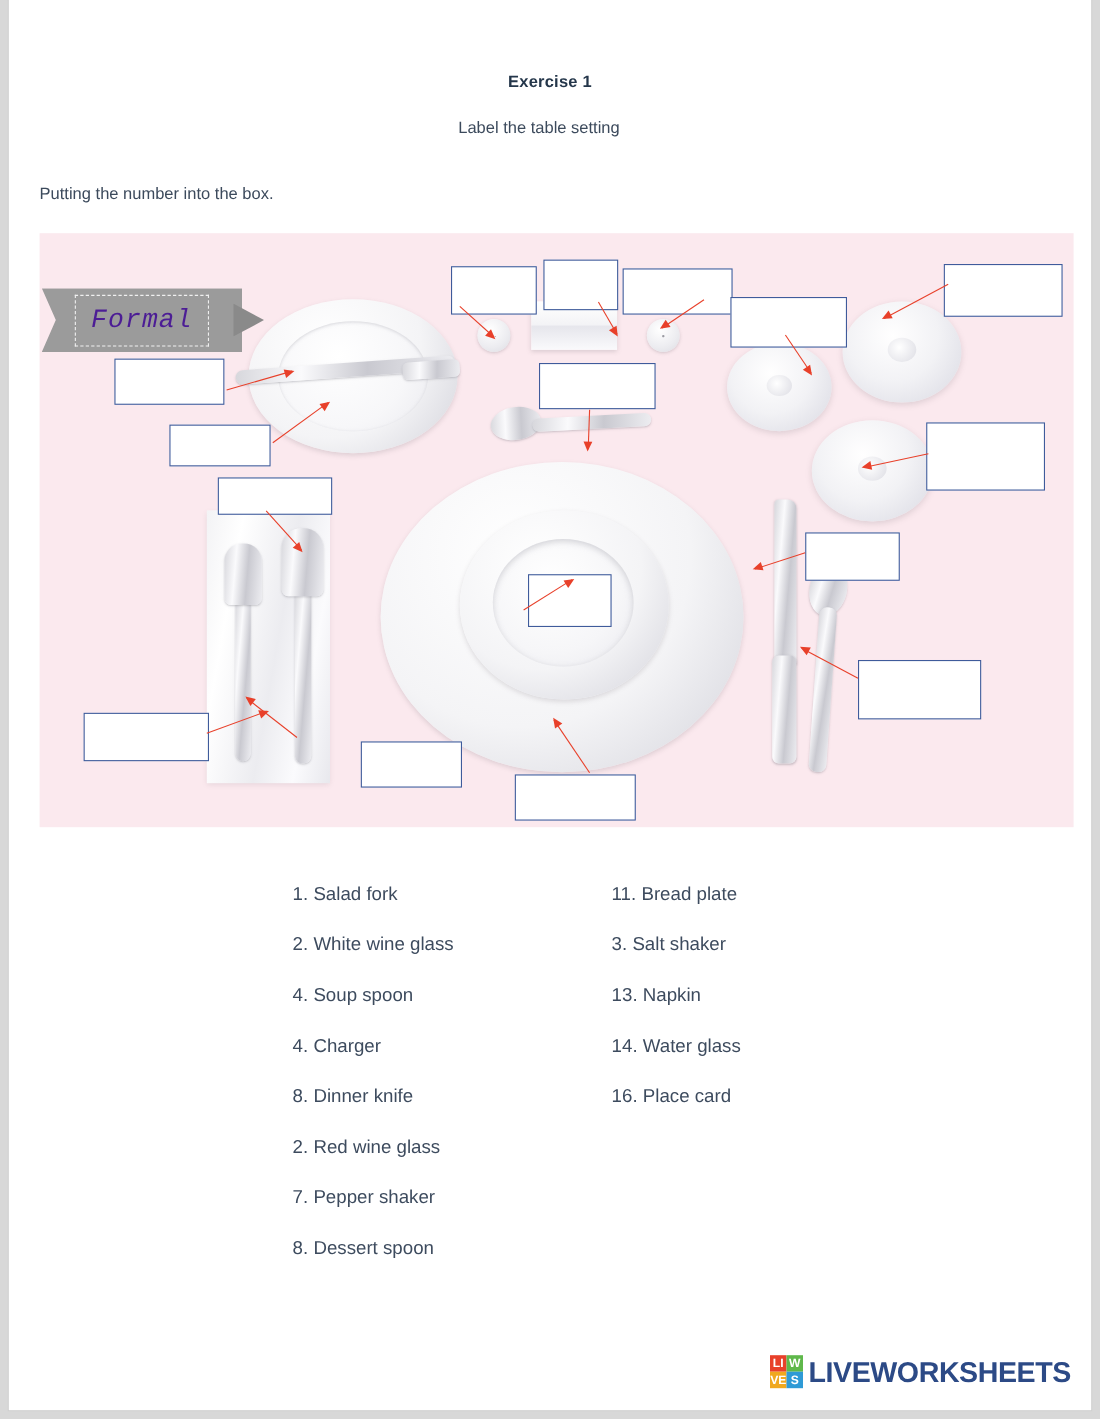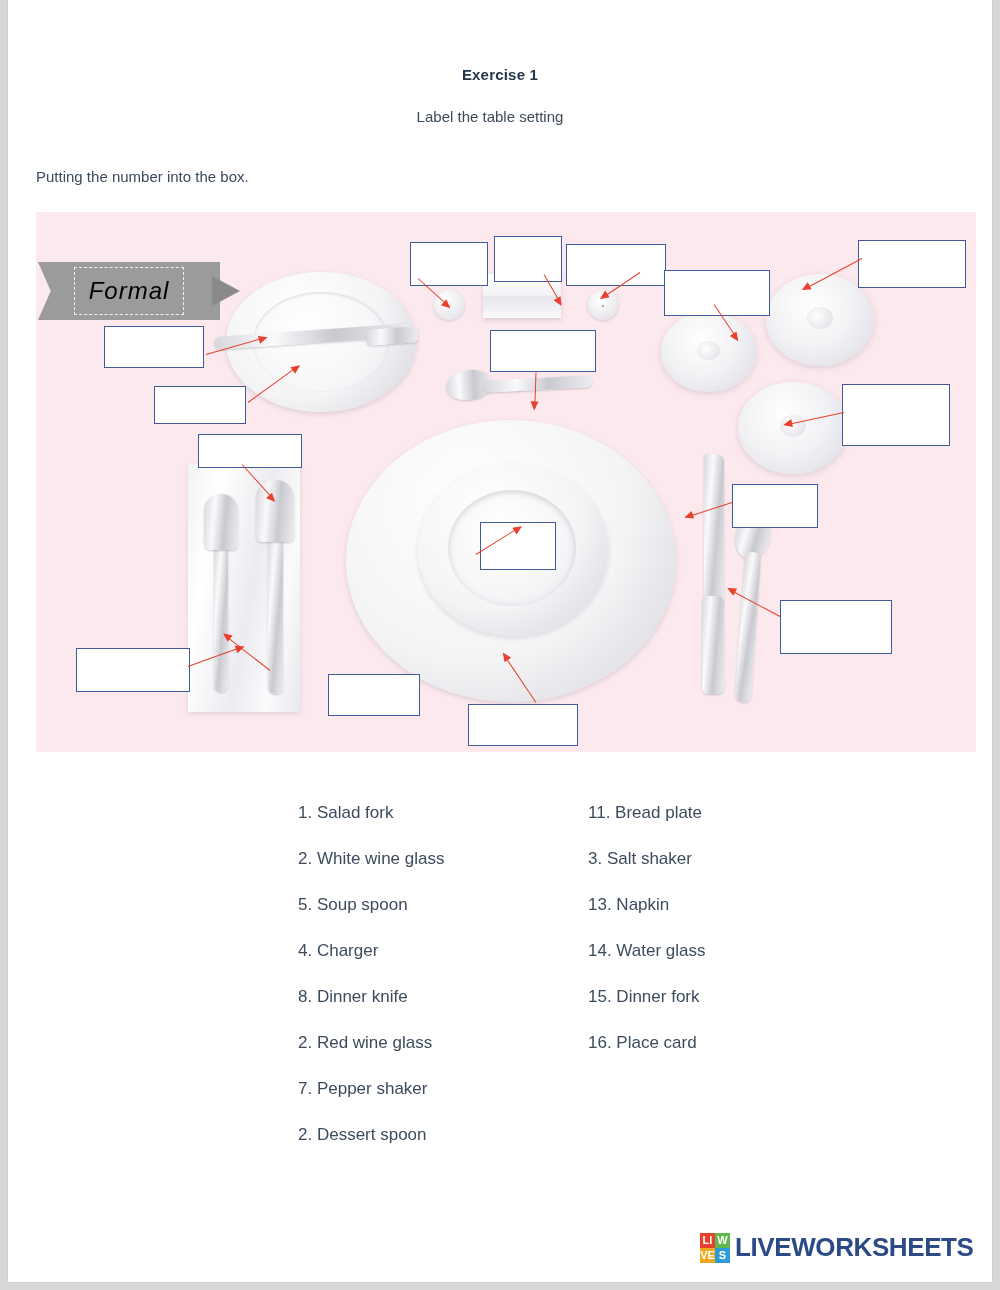--- a/index.html
+++ b/index.html
@@ -70,24 +70,24 @@
     height: 58px;
     background: #9b9b9b;
     clip-path: polygon(0 0, 100% 0, 100% 100%, 0 100%, 7% 50%);
     display: flex;
     align-items: center;
     justify-content: center;
   }
   .ribbon .rib-inner {
     border: 1px dashed rgba(255,255,255,.85);
     padding: 9px 14px;
-    font-family: Liberation Sans, sans-serif;
+    font-family: Liberation Mono, monospace;
     font-style: italic;
     font-size: 24px;
-    color: #000000;
+    color: #4c1d95;
     letter-spacing: 1px;
   }
   .ribbon-tail {
     position: absolute;
     left: 176px;
     top: 64px;
     width: 28px;
     height: 30px;
     background: #8a8a8a;
     clip-path: polygon(0 0, 100% 50%, 0 100%);
@@ -180,24 +180,24 @@
     border-left: 9px solid #e8402a;
     border-top: 4.5px solid transparent;
     border-bottom: 4.5px solid transparent;
   }
 
   
   .bank { position: absolute; top: 800px; left: 0; width: 984px; }
   .bank .col { position: absolute; font-size: 17px; color: #3d4b5e; }
   .bank .colA { left: 258px; }
   .bank .colB { left: 548px; }
-  .bank .row { height: 46px; line-height: 26px; white-space: pre; margin-left: 32px; }
-
-  
-  .logo { position: absolute; left: 692px; top: 1232px; display: flex; align-items: center; }
+  .bank .row { height: 46px; line-height: 26px; white-space: pre; }
+
+  
+  .logo { position: absolute; left: 692px; top: 1232px; display: flex; }
   .logo-mark {
     width: 30px; height: 30px; display: grid;
     grid-template-columns: 1fr 1fr; grid-template-rows: 1fr 1fr;
     margin-right: 5px;
   }
   .logo-mark div {
     display: flex; align-items: center; justify-content: center;
     font-size: 11px; font-weight: bold; color: #ffffff;
     font-family: "Liberation Sans", sans-serif;
   }
@@ -299,33 +299,32 @@
     <div class="arrow" style="left:808px; top:200px; width:60px; transform:rotate(168deg);"></div>
     <div class="arrow" style="left:696px; top:290px; width:48px; transform:rotate(162deg);"></div>
     <div class="arrow" style="left:744px; top:404px; width:58px; transform:rotate(-152deg);"></div>
 
   </div>
 
   <div class="bank">
     <div class="col colA">
       <div class="row">1. Salad fork</div>
       <div class="row">2. White wine glass</div>
-      <div class="row">5. Soup spoon</div>
+      <div class="row">4. Soup spoon</div>
       <div class="row">4. Charger</div>
       <div class="row">8. Dinner knife</div>
       <div class="row">2. Red wine glass</div>
       <div class="row">7. Pepper shaker</div>
-      <div class="row">2. Dessert spoon</div>
+      <div class="row">8. Dessert spoon</div>
     </div>
     <div class="col colB">
       <div class="row">11. Bread plate</div>
       <div class="row">3. Salt shaker</div>
       <div class="row">13. Napkin</div>
       <div class="row">14. Water glass</div>
-      <div class="row">15. Dinner fork</div>
       <div class="row">16. Place card</div>
     </div>
   </div>
 
   <div class="logo">
     <div class="logo-mark">
       <div class="lm1">LI</div>
       <div class="lm2">W</div>
       <div class="lm3">VE</div>
       <div class="lm4">S</div>

